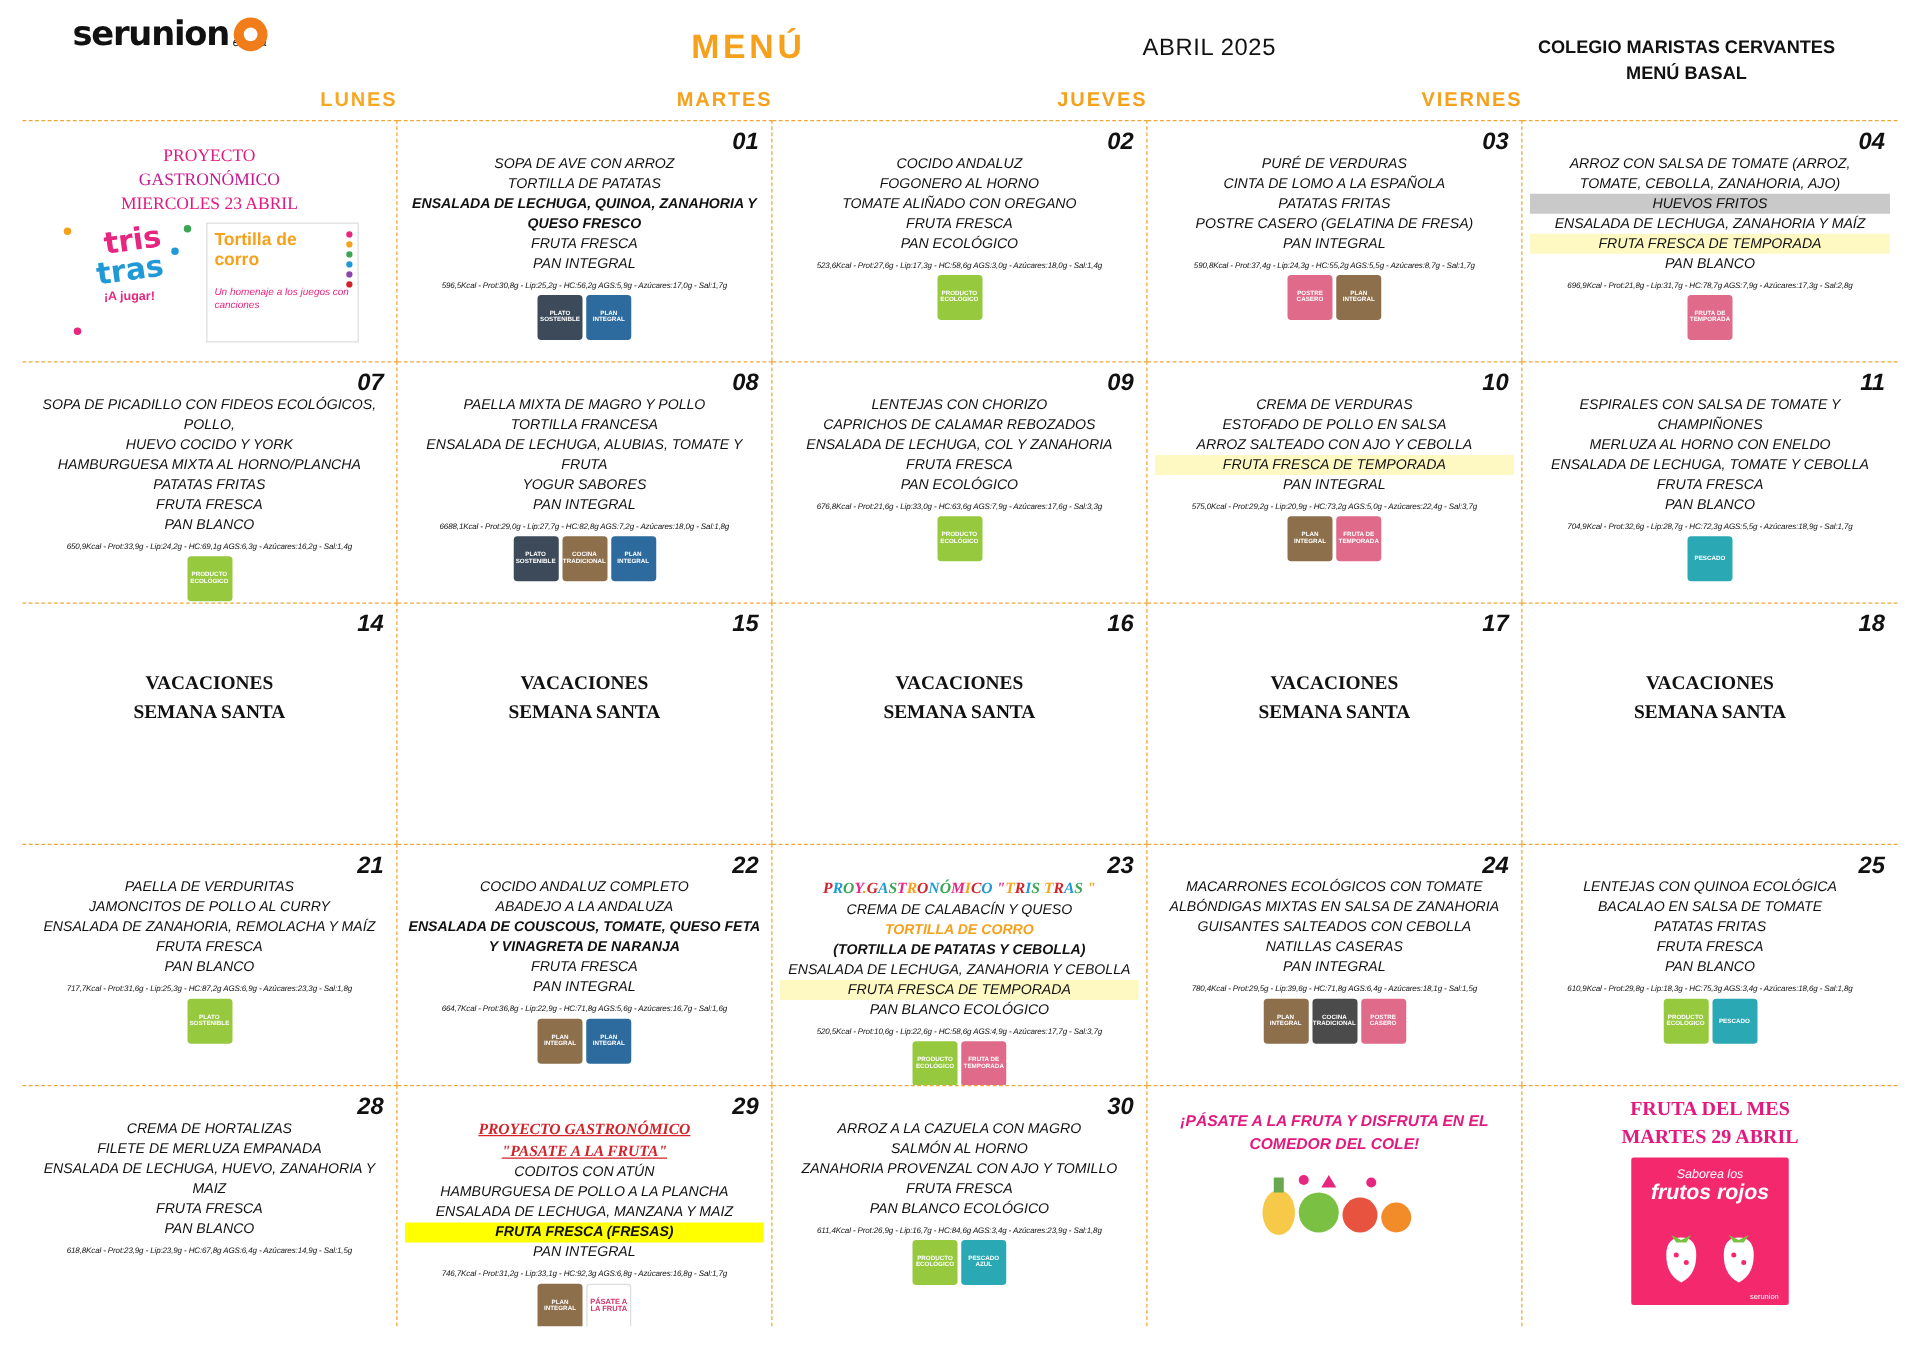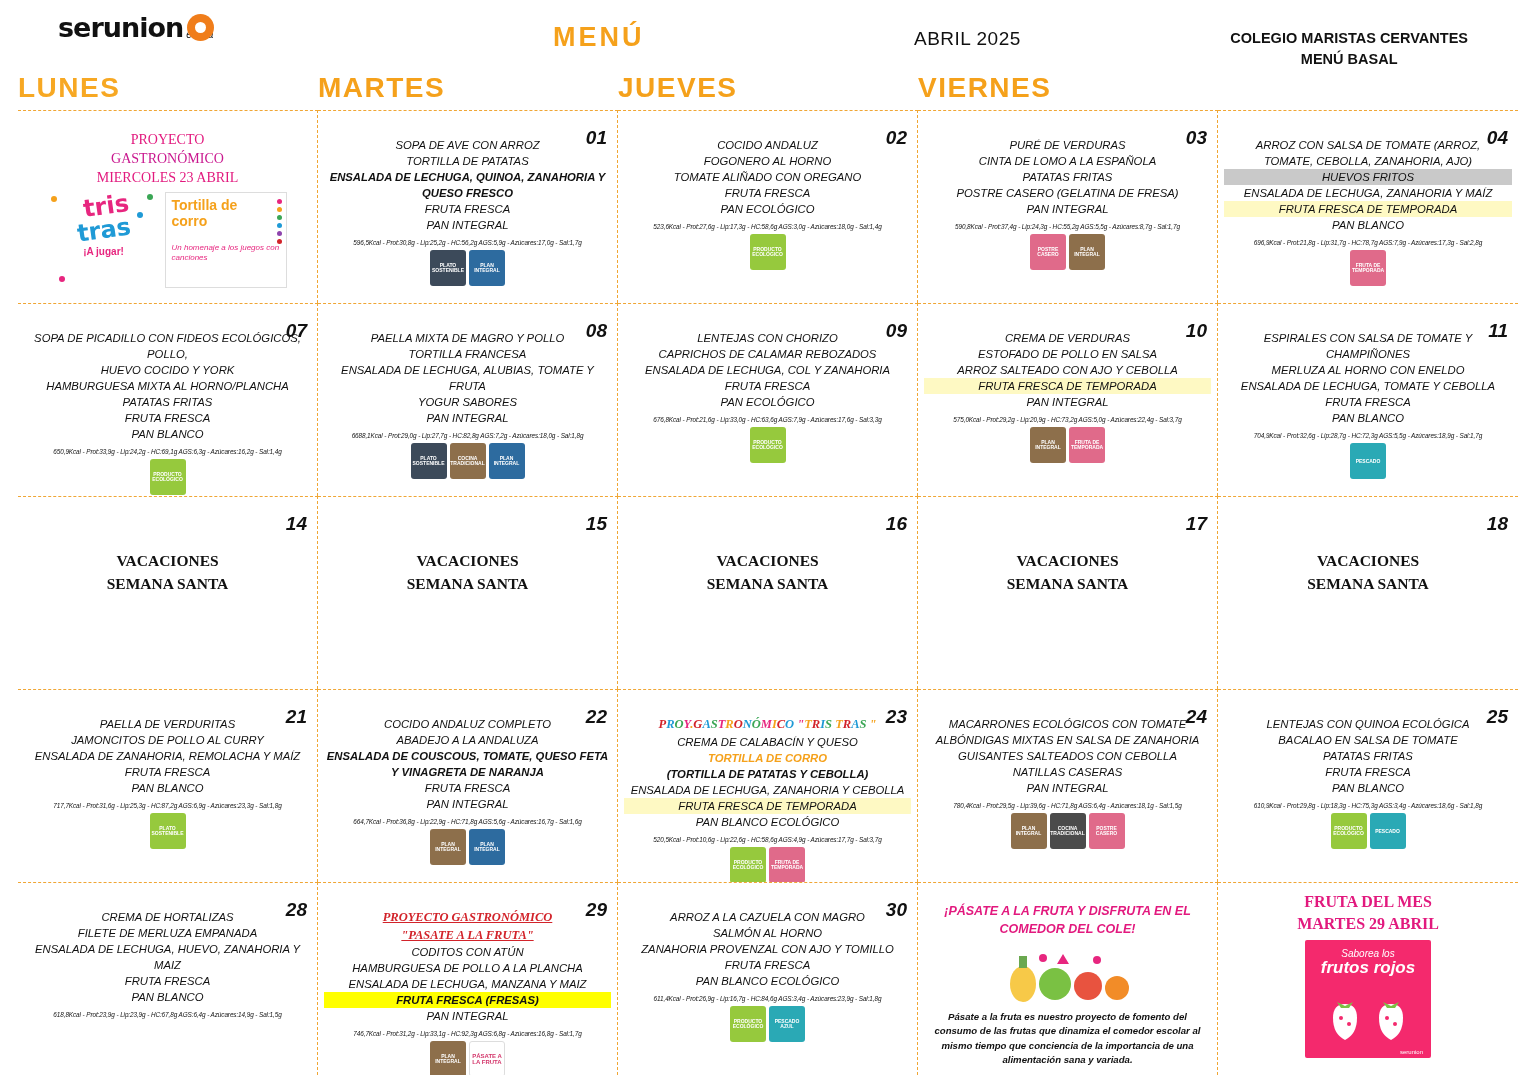--- a/index.html
+++ b/index.html
@@ -50,21 +50,21 @@
   .school {
     text-align:center; font-size:14.5px; font-weight:bold; color:#111;
     line-height:1.45; margin-top:16px; margin-right:30px;
   }
   
   .daynames {
     display:grid; grid-template-columns:repeat(5,1fr);
     margin-top:2px;
   }
   .dayname {
-    text-align:left; color:#f5a11b; font-size:28px; font-weight:bold;
+    text-align:right; color:#f5a11b; font-size:16px; font-weight:bold;
     letter-spacing:1.5px;
   }
   .dayname.lunes { color:#f7a823; }
   
   .cal {
     margin-top:6px;
     display:grid;
     grid-template-columns:repeat(5,1fr);
     grid-auto-rows: 193px;
     position:relative;
@@ -74,21 +74,21 @@
     padding:4px 6px 2px 6px;
     border-right:1px dashed #f0a634;
     border-top:1px dashed #f0a634;
     text-align:center;
     overflow:hidden;
   }
   .cell.col5 { border-right:none; }
   .cell.row1 { border-top:1px dashed #f0a634; }
   .cal .cell:nth-child(-n+5){ border-top:1px dashed #f0a634; }
   .daynum {
-    position:absolute; right:10px; top:16px;
+    position:absolute; right:10px; top:6px;
     font-size:19px; font-style:italic; font-weight:bold; color:#111;
   }
   .lines {
     margin-top:22px;
     font-size:11.3px; font-style:italic; line-height:1.42; color:#111;
   }
   .lines .b { font-weight:bold; font-style:italic; }
   .hl-yellow { background:#ffff00; font-weight:bold; }
   .hl-cyan   { background:#fef9c3; }
   .hl-grey   { background:#c9c9c9; }
@@ -534,21 +534,20 @@
         <div class="fruta-art"><svg width="150" height="62" viewBox="0 0 150 62">
             <ellipse cx="30" cy="40" rx="13" ry="18" fill="#f7c948"></ellipse>
             <rect x="26" y="12" width="8" height="12" fill="#6aa84f"></rect>
             <circle cx="62" cy="40" r="16" fill="#7ac143"></circle>
             <circle cx="95" cy="42" r="14" fill="#e8533f"></circle>
             <circle cx="124" cy="44" r="12" fill="#f28c28"></circle>
             <path d="M70 10 l6 10 -12 0 z" fill="#e7267f"></path>
             <circle cx="50" cy="14" r="4" fill="#e7267f"></circle>
             <circle cx="104" cy="16" r="4" fill="#e7267f"></circle>
           </svg></div>
-        <div class="fruta-text">Pásate a la fruta es nuestro proyecto de fomento del consumo de las frutas que dinamiza el comedor escolar al mismo tiempo que conciencia de la importancia de una alimentación sana y variada.</div>
       </div>
       <div class="cell col5">
         <div class="fdm-title">
           <div>FRUTA DEL MES</div>
           <div>MARTES 29 ABRIL</div>
         </div>
         <div class="poster">
           <div class="p1">Saborea los</div>
           <div class="p2">frutos rojos</div>
           <div class="berries"><svg width="126" height="46" viewBox="0 0 126 46">

